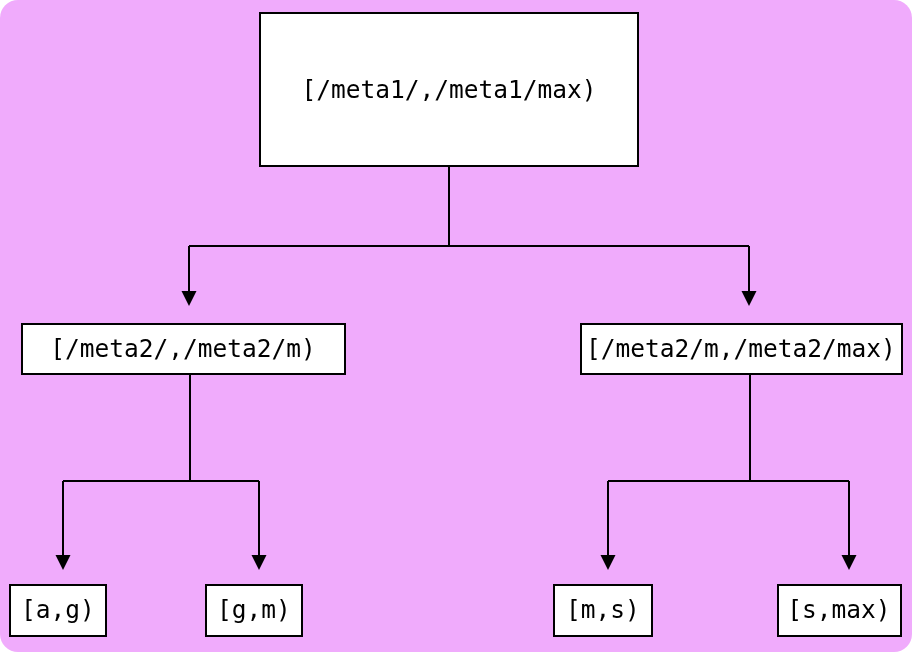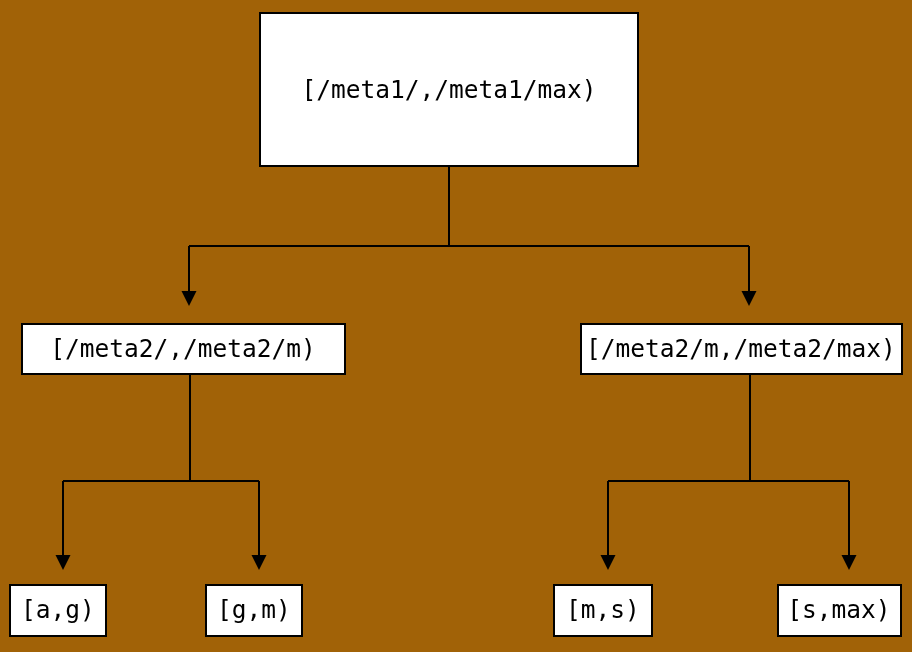--- a/index.html
+++ b/index.html
@@ -11,21 +11,22 @@
   body {
     width: 912px;
     height: 652px;
     overflow: hidden;
     font-family: "DejaVu Sans Mono", "Liberation Mono", monospace;
   }
   #diagram-root {
     position: relative;
     width: 912px;
     height: 652px;
-    background: #a16207;
+    background: #f0abfc;
+    border-radius: 18px;
   }
   #tree-svg {
     position: absolute;
     top: 0;
     left: 0;
     width: 912px;
     height: 652px;
     display: block;
   }
   .node-box {

